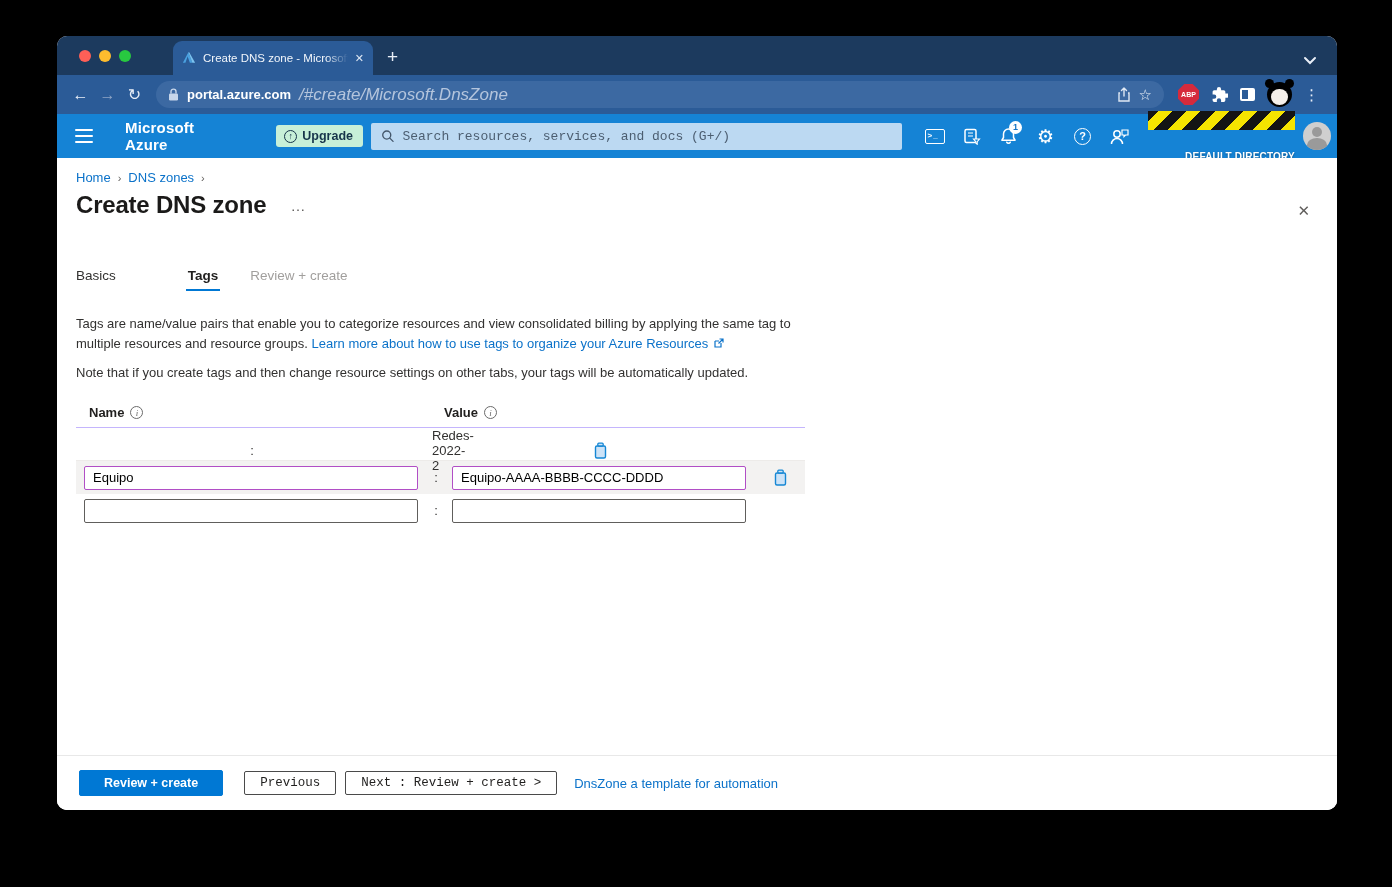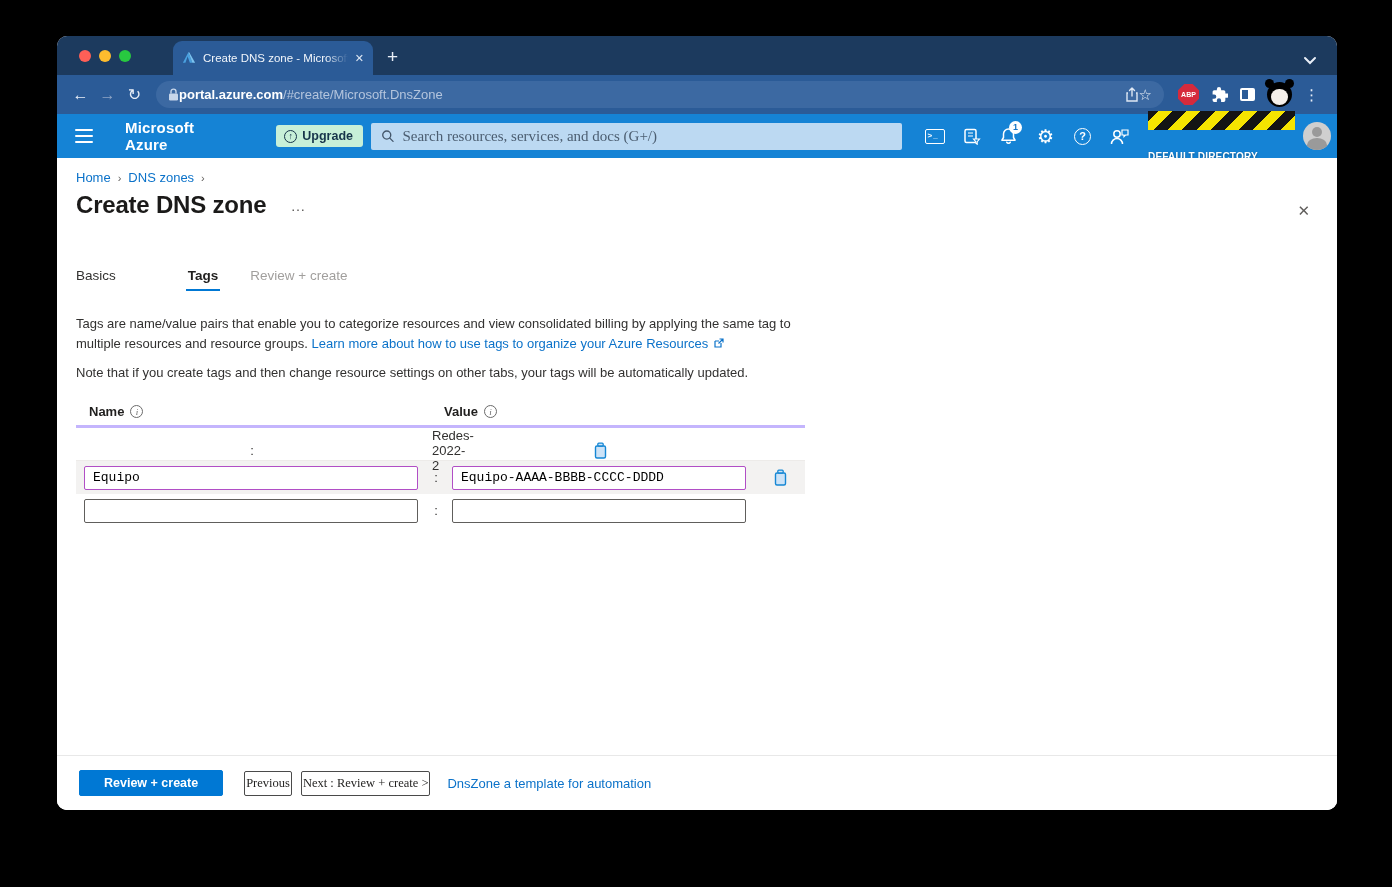--- a/index.html
+++ b/index.html
@@ -15,51 +15,51 @@
   .tab-title { color:#f2f6fb; font-size:11.5px; white-space:nowrap; overflow:hidden; flex:1;
     -webkit-mask-image:linear-gradient(90deg,#000 85%,transparent); mask-image:linear-gradient(90deg,#000 85%,transparent); }
   .tab-close { color:#dfe8f4; font-size:11px; cursor:default; }
   .newtab { color:#e8eef7; font-size:19px; font-weight:300; margin:0 0 7px 14px; }
   .strip-chevron { position:absolute; right:20px; bottom:10px; }
 
   
   .toolbar { height:39px; background:#2b5b97; display:flex; align-items:center; padding:0 10px; }
   .navbtn { width:27px; text-align:center; font-size:16px; color:#e8eef7; }
   .navbtn.dim { color:#8fa5c5; }
-  .urlpill { flex:1; height:27px; background:#3c69a2; border-radius:14px; margin:0 8px; display:flex; align-items:center; padding:0 12px; min-width:0; }
+  .urlpill { flex:1; height:27px; background:#3c69a2; border-radius:14px; margin:0 8px; display:flex; align-items:center; padding:0 12px; gap:8px; min-width:0; }
   .host { color:#fff; font-size:13px; font-weight:bold; }
-  .path { color:#b4c5dd; font-size:13px; }
+  .path { color:#b4c5dd; font-size:17px;font-style:italic; }
   .pill-spacer { flex:1; }
   .abp { width:21px; height:21px; background:#d62a3c; color:#fff; font-size:7px; font-weight:bold; display:flex; align-items:center; justify-content:center; border-radius:6px; clip-path:polygon(30% 0,70% 0,100% 30%,100% 70%,70% 100%,30% 100%,0 70%,0 30%); margin:0 6px; }
   .ticon { margin:0 6px; display:flex; align-items:center; }
   .sidepanel { width:15px; height:13px; border:2px solid #fff; border-radius:2px; position:relative; }
   .sidepanel span { position:absolute; right:0; top:0; bottom:0; width:5px; background:#fff; }
   .mickey { width:25px; height:25px; background:#000; border-radius:50%; position:relative; margin:0 6px; }
   .mickey .ear { position:absolute; width:9px; height:9px; background:#000; border-radius:50%; top:-3px; }
   .mickey .ear.le{left:-2px;} .mickey .ear.re{right:-2px;}
   .mickey .face { position:absolute; left:4px; top:7px; width:17px; height:16px; background:#f5f0ea; border-radius:48% 48% 50% 50%; }
   .dots { color:#e8eef7; font-size:15px; margin:0 8px 0 6px; }
 
   
   .azbar { height:44px; background:#1583d5; display:flex; align-items:center; padding:0 0 0 18px; color:#fff; }
   .burger { width:18px; display:flex; flex-direction:column; gap:4px; }
   .burger i { height:2px; background:#fff; border-radius:1px; }
   .brand { font-size:15px; font-weight:bold; margin-left:32px; letter-spacing:.2px; }
   .upgrade { margin-left:36px; background:#c7f0d8; color:#16344a; font-size:12.5px; font-weight:bold; border-radius:3px; padding:4px 10px 4px 8px; display:flex; align-items:center; gap:5px; }
   .upg-circ { width:13px; height:13px; border:1.4px solid #16344a; border-radius:50%; font-size:9px; line-height:11px; text-align:center; font-weight:bold; }
   .azsearch { margin-left:8px; width:533px; height:27px; background:#bcd9f2; border-radius:2px; display:flex; align-items:center; gap:8px; padding:0 10px; }
-  .azsearch input { border:0; outline:0; background:transparent; font-size:15px; color:#3f5164; width:100%; font-family:Liberation Serif, serif; }
+  .azsearch input { border:0; outline:0; background:transparent; font-size:13px; color:#3f5164; width:100%; font-family:Liberation Mono, monospace; }
   .azsearch input::placeholder { color:#4c5e71; opacity:1; }
   .azicons { display:flex; align-items:center; margin-left:14px; }
   .azbtn { width:37px; height:36px; display:flex; align-items:center; justify-content:center; position:relative; }
   .gear-glyph { font-size:19px; color:#fff; }
   .qcirc { width:17px; height:17px; border:1.6px solid #fff; border-radius:50%; font-size:11px; font-weight:bold; text-align:center; line-height:15px; }
   .term { width:20px; height:15px; border:1.6px solid #fff; border-radius:2px; font-size:8px; font-weight:bold; line-height:12px; padding-left:2px; letter-spacing:1px; }
   .badge { position:absolute; top:3px; right:5px; min-width:13px; height:13px; background:#fff; color:#1574c4; border-radius:50%; font-size:9px; font-weight:bold; line-height:13px; text-align:center; }
-  .dirblock { width:147px; margin-left:10px; display:flex; flex-direction:column; align-items:flex-start;gap:18px; }
+  .dirblock { width:147px; margin-left:10px; display:flex; flex-direction:column; align-items:flex-end;gap:18px; }
   .hazard { width:147px; height:19px; background:repeating-linear-gradient(-45deg,#f5e400 0 10px,#141414 10px 20px); }
   .dirlabel { font-size:10px; font-weight:bold; margin-top:3px; letter-spacing:.2px; text-shadow:0 1px 2px rgba(0,0,0,.4); }
   .az-avatar { width:28px; height:28px; border-radius:50%; background:#cfcfcf; margin:0 6px 0 8px; overflow:hidden; position:relative; flex-shrink:0; }
   .az-avatar .head { position:absolute; left:9px; top:5px; width:10px; height:10px; border-radius:50%; background:#9a9a9a; }
   .az-avatar .body { position:absolute; left:4px; top:16px; width:20px; height:14px; border-radius:50% 50% 0 0; background:#9a9a9a; }
 
   
   .content { position:absolute; top:122px; left:0; right:0; bottom:0; background:#fff; color:#323130; }
   .breadcrumb { position:absolute; top:12px; left:19px; font-size:13px; display:flex; align-items:center; gap:7px; }
   .breadcrumb a { color:#0b72c9; text-decoration:none;text-align:center; }
@@ -74,36 +74,36 @@
   .wtab.active { font-weight:bold; color:#201f1e; border-bottom:2.5px solid #0078d4; padding-left:2px; padding-right:2px;margin-left:40px; }
   .wtab.disabled { color:#a19f9d; }
 
   .intro { position:absolute; top:156px; left:19px; width:752px; font-size:13px; line-height:1.55; }
   .intro a { color:#0b72c9; text-decoration:none; }
   .note { position:absolute; top:207px; left:19px; width:752px; font-size:13px; }
   .extlink { margin-left:2px; }
 
   .tagtable { position:absolute; top:240px; left:19px; width:729px; font-size:13px; }
   .trow { display:grid; grid-template-columns:352px 16px 312px 1fr; align-items:center; }
-  .thead { height:30px; border-bottom:3px solid #c4b5fd; font-weight:bold; color:#201f1e; }
+  .thead { height:30px; border-bottom:1px solid #c4b5fd; font-weight:bold; color:#201f1e; }
   .thead .cell { display:flex; align-items:center; gap:6px; }
   .cell { padding-left:13px; }
   .colon { text-align:center; padding:0; color:#323130; }
   .r1 { height:33px; border-bottom:1px solid #edebe9; }
   .r2 { height:33px; background:#f3f2f1; }
   .r3 { height:33px; }
-  .tinput { height:24px; width:calc(100% - 18px); margin-left:8px; border-radius:2px; font-size:13px; font-family:Liberation Mono, monospace; padding:0 8px; outline:none; background:#fff; }
+  .tinput { height:24px; width:calc(100% - 18px); margin-left:8px; border-radius:2px; font-size:13px; font-family:Liberation Sans, sans-serif; padding:0 8px; outline:none; background:#fff; }
   .tinput.active { border:1px solid #b14ec6; }
   .tinput.empty { border:1px solid #605e5c; }
   .trashcell { display:flex; justify-content:center; padding:0; }
   .info { display:inline-block; width:13px; height:13px; border:1px solid #6b6b6b; border-radius:50%; color:#6b6b6b; font-size:9px; line-height:12px; text-align:center; font-style:italic; font-weight:normal; font-family:"Liberation Serif",serif; }
 
   .footer { position:absolute; bottom:0; left:0; right:0; height:55px; background:#fff; border-top:1px solid #e8e8e8; display:flex; align-items:center; padding-left:22px; gap:0; }
   .btn-primary { background:#0078d4; color:#fff; border:1px solid #0078d4; font-weight:bold; font-size:12.5px; padding:5px 24px; border-radius:2px; font-family:inherit; }
-  .btn-sec { background:#fff; color:#201f1e; border:1.5px solid #4a4a4a; font-size:12.5px; padding:4px 1px; border-radius:2px; font-family:Liberation Serif, serif; }
+  .btn-sec { background:#fff; color:#201f1e; border:1.5px solid #4a4a4a; font-size:12.5px; padding:4px 15px; border-radius:2px; font-family:Liberation Mono, monospace; }
   .prev { margin-left:21px; } .next { margin-left:9px; }
   .dl-link { margin-left:17px; color:#0b72c9; font-size:13px; text-decoration:none; }
 </style>
 </head>
 <body>
 
 <div class="window">
 
   <div class="tabbar">
     <div class="lights">

